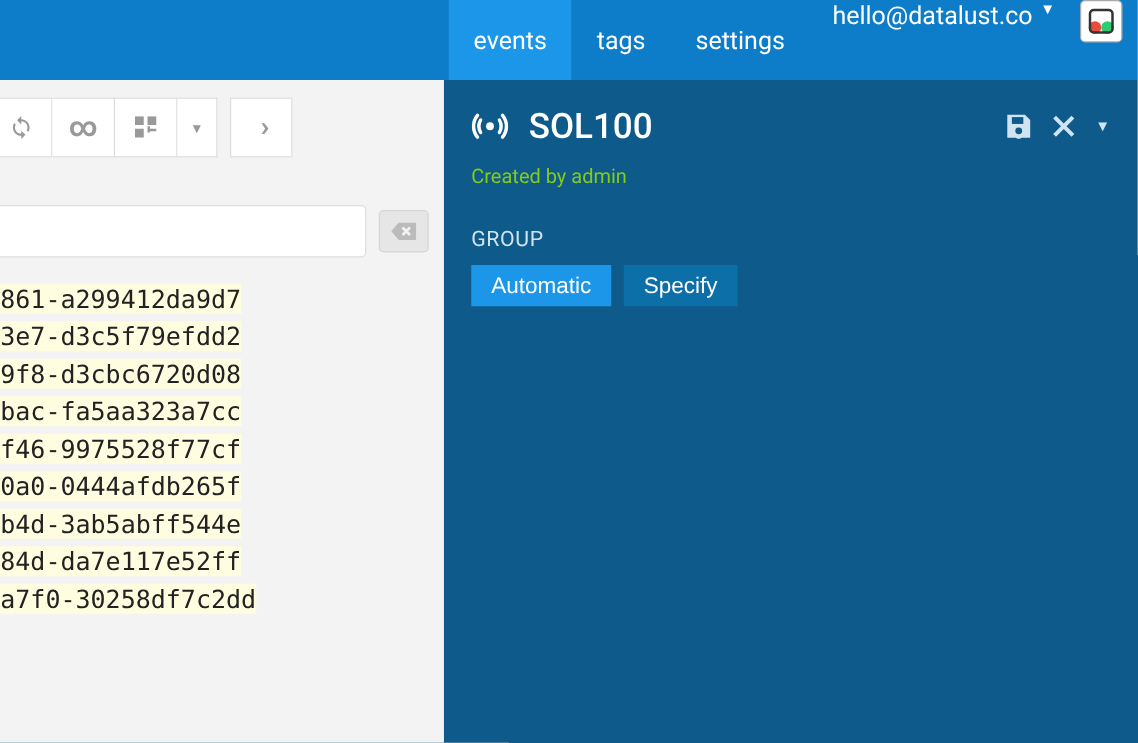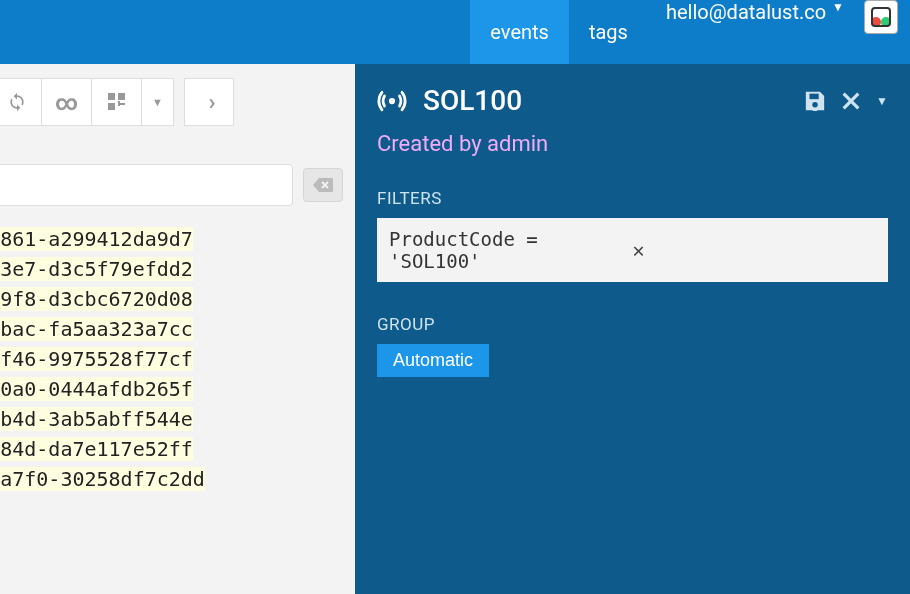--- a/index.html
+++ b/index.html
@@ -112,21 +112,21 @@
   overflow: hidden;
 }
 .signal-header {
   display: flex;
   gap: 16px;
 }
 .signal-icon { font-size: 26px; display:flex; align-items:center;}
 .signal-title { font-size: 28px; font-weight: 500; flex: 1; }
 .hdr-actions { display: flex; gap: 14px; align-items: center; color: #cfe3f0; }
 .hdr-actions .icon-btn { cursor: pointer; color: #cfe3f0; display:flex; }
-.created-by { color: #f0abfc; font-size: 22px; margin-top: 14px; }
+.created-by { color: #84cc16; font-size: 16px; margin-top: 14px; }
 
 .section { margin-top: 32px; }
 .section-label { color: #cfe3f0; font-size: 17px; letter-spacing: 0.5px; margin-bottom: 10px;}
 .filter-box {
   background: #f3f3f3;
   display: flex;
   align-items: center;
   padding: 10px 12px;
   font-family: "SFMono-Regular", Consolas, monospace;
   font-size: 19px;
@@ -147,20 +147,21 @@
   border: none;
 }
 .grp-btn.active { background: #1b96e8; }
 </style>
 </head>
 <body>
 
 <div class="topnav">
   <div class="topnav-item active">events</div>
   <div class="topnav-item">tags</div>
+  <div class="topnav-item">settings</div>
   <div class="topnav-user">
     <span>hello@datalust.co</span>
     <span class="topnav-caret">▼</span>
   </div>
   <div class="avatar">
     <svg viewBox="0 0 24 24">
         <circle cx="7" cy="17" r="5" fill="#e74c3c"></circle>
         <circle cx="17" cy="17" r="5" fill="#2ecc71"></circle>
         <rect x="3" y="3" width="18" height="18" rx="3" fill="none" stroke="#333" stroke-width="2"></rect>
       </svg>
@@ -245,29 +246,23 @@
               <path d="M4 4l16 16M20 4L4 20" stroke="#cfe3f0" stroke-width="3.5"></path>
             </svg>
         </span>
         <span class="icon-btn">
           <span style="font-size:12px;">▼</span>
         </span>
       </div>
     </div>
     <div class="created-by">Created by admin</div>
 
-    <div class="section">
-      <div class="section-label">FILTERS</div>
-      <div class="filter-box">
-        <span>ProductCode = 'SOL100'</span>
-        <span class="filter-x">✕</span>
-      </div>
-    </div>
 
 
     <div class="section">
       <div class="section-label">GROUP</div>
       <div class="group-btns">
         <button class="grp-btn active">Automatic</button>
+        <button class="grp-btn">Specify</button>
       </div>
     </div>
   </div>
 </div>
 
 </body></html>

